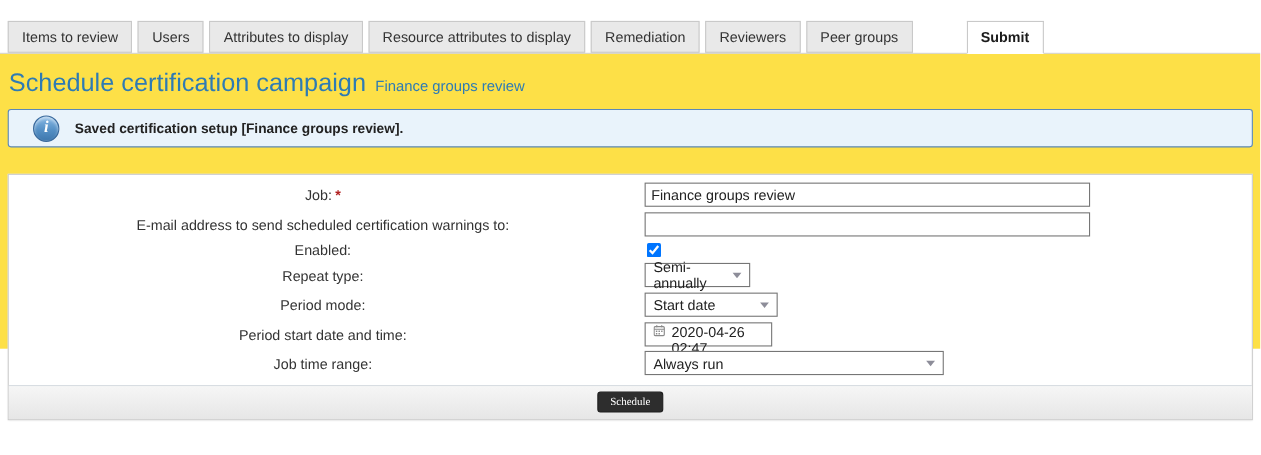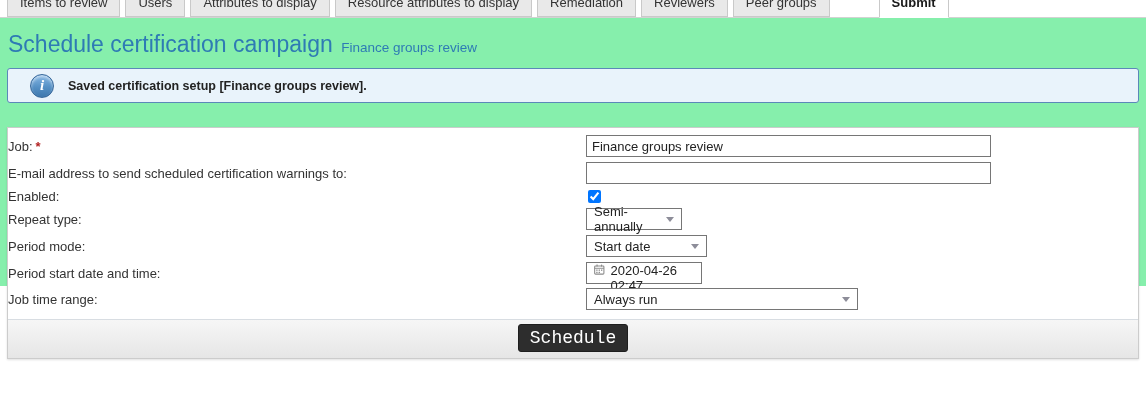--- a/index.html
+++ b/index.html
@@ -9,40 +9,40 @@
     background: #ffffff;
     color: #333;
   }
   .page { width:1146px; height:414px; overflow:hidden; background:#fff; }
 
   
   .tabbar {
     display:flex; align-items:flex-end; gap:5px;
     padding:4px 0 0 7px; background:#fff;
     border-bottom:1px solid #d2d2d2;
-    height:18px;
+    height:49px;
   }
   .tab {
     padding:6px 12px 6px 12px;
     background:#e9e9e9;
     border:1px solid #c9c9c9;
     font-size:13px; color:#333;
     white-space:nowrap; cursor:pointer;
   }
   .tab.active {
     background:#fff;
     border-bottom:1px solid #fff;
     margin-bottom:-1px;
     padding-bottom:7px;
     font-weight:bold; color:#1a1a1a;
     position:relative; z-index:2;margin-left:44px;
   }
 
   
-  .content { background:#86efac; height:268px; padding-top:13px; }
+  .content { background:#fde047; height:268px; padding-top:13px; }
 
   .page-title { margin-left:8px; }
   .page-title .title { font-size:23px; font-weight:normal; color:#2e7bb4; }
   .page-title .subtitle { font-size:13.5px; color:#2e7bb4; margin-left:4px; }
 
   .info-banner {
     margin:10px 7px 0 7px;
     background:#e9f3fb;
     border:1px solid #5b88b9;
     border-radius:3px;
@@ -66,21 +66,21 @@
     margin:24px 7px 0 7px;
     background:#fff;
     border:1px solid #cccccc;
     box-shadow:0 1px 2px rgba(0,0,0,.12);
   }
   .form { padding-top:7px; }
   .row { display:flex; align-items:center; margin-bottom:5px; }
   .row.short { margin-bottom:4px; }
   .lbl {
     width:578px; flex:none;
-    text-align:left; padding-right:7px;
+    text-align:center; padding-right:7px;
     font-size:13px; color:#333;
   }
   .req { color:#b22222; font-weight:bold; margin-left:3px; }
   .ctl { display:flex; align-items:center; }
 
   input.text {
     width:405px; height:22px;
     border:1px solid #767676; background:#fff;
     font-family:"Liberation Sans", sans-serif; font-size:13px; color:#222;
     padding:0 5px; outline:none;
@@ -111,21 +111,21 @@
   .form-footer {
     margin-top:9px;
     background:linear-gradient(to bottom,#f6f6f6,#e6e6e6);
     border-top:1px solid #d8dde2;
     text-align:center;
     padding:4px 0 6px 0;
   }
   .btn-schedule {
     background:#2d2d2d; color:#fff;
     border:1px solid #1e1e1e; border-radius:3px;
-    font-family:Liberation Mono, monospace; font-size:18px;
+    font-family:Liberation Serif, serif; font-size:10px;
     padding:3px 11px; cursor:pointer;
   }
 </style>
 </head>
 <body>
 
 <div class="page">
 
   <div class="tabbar">
     <div class="tab">Items to review</div>

